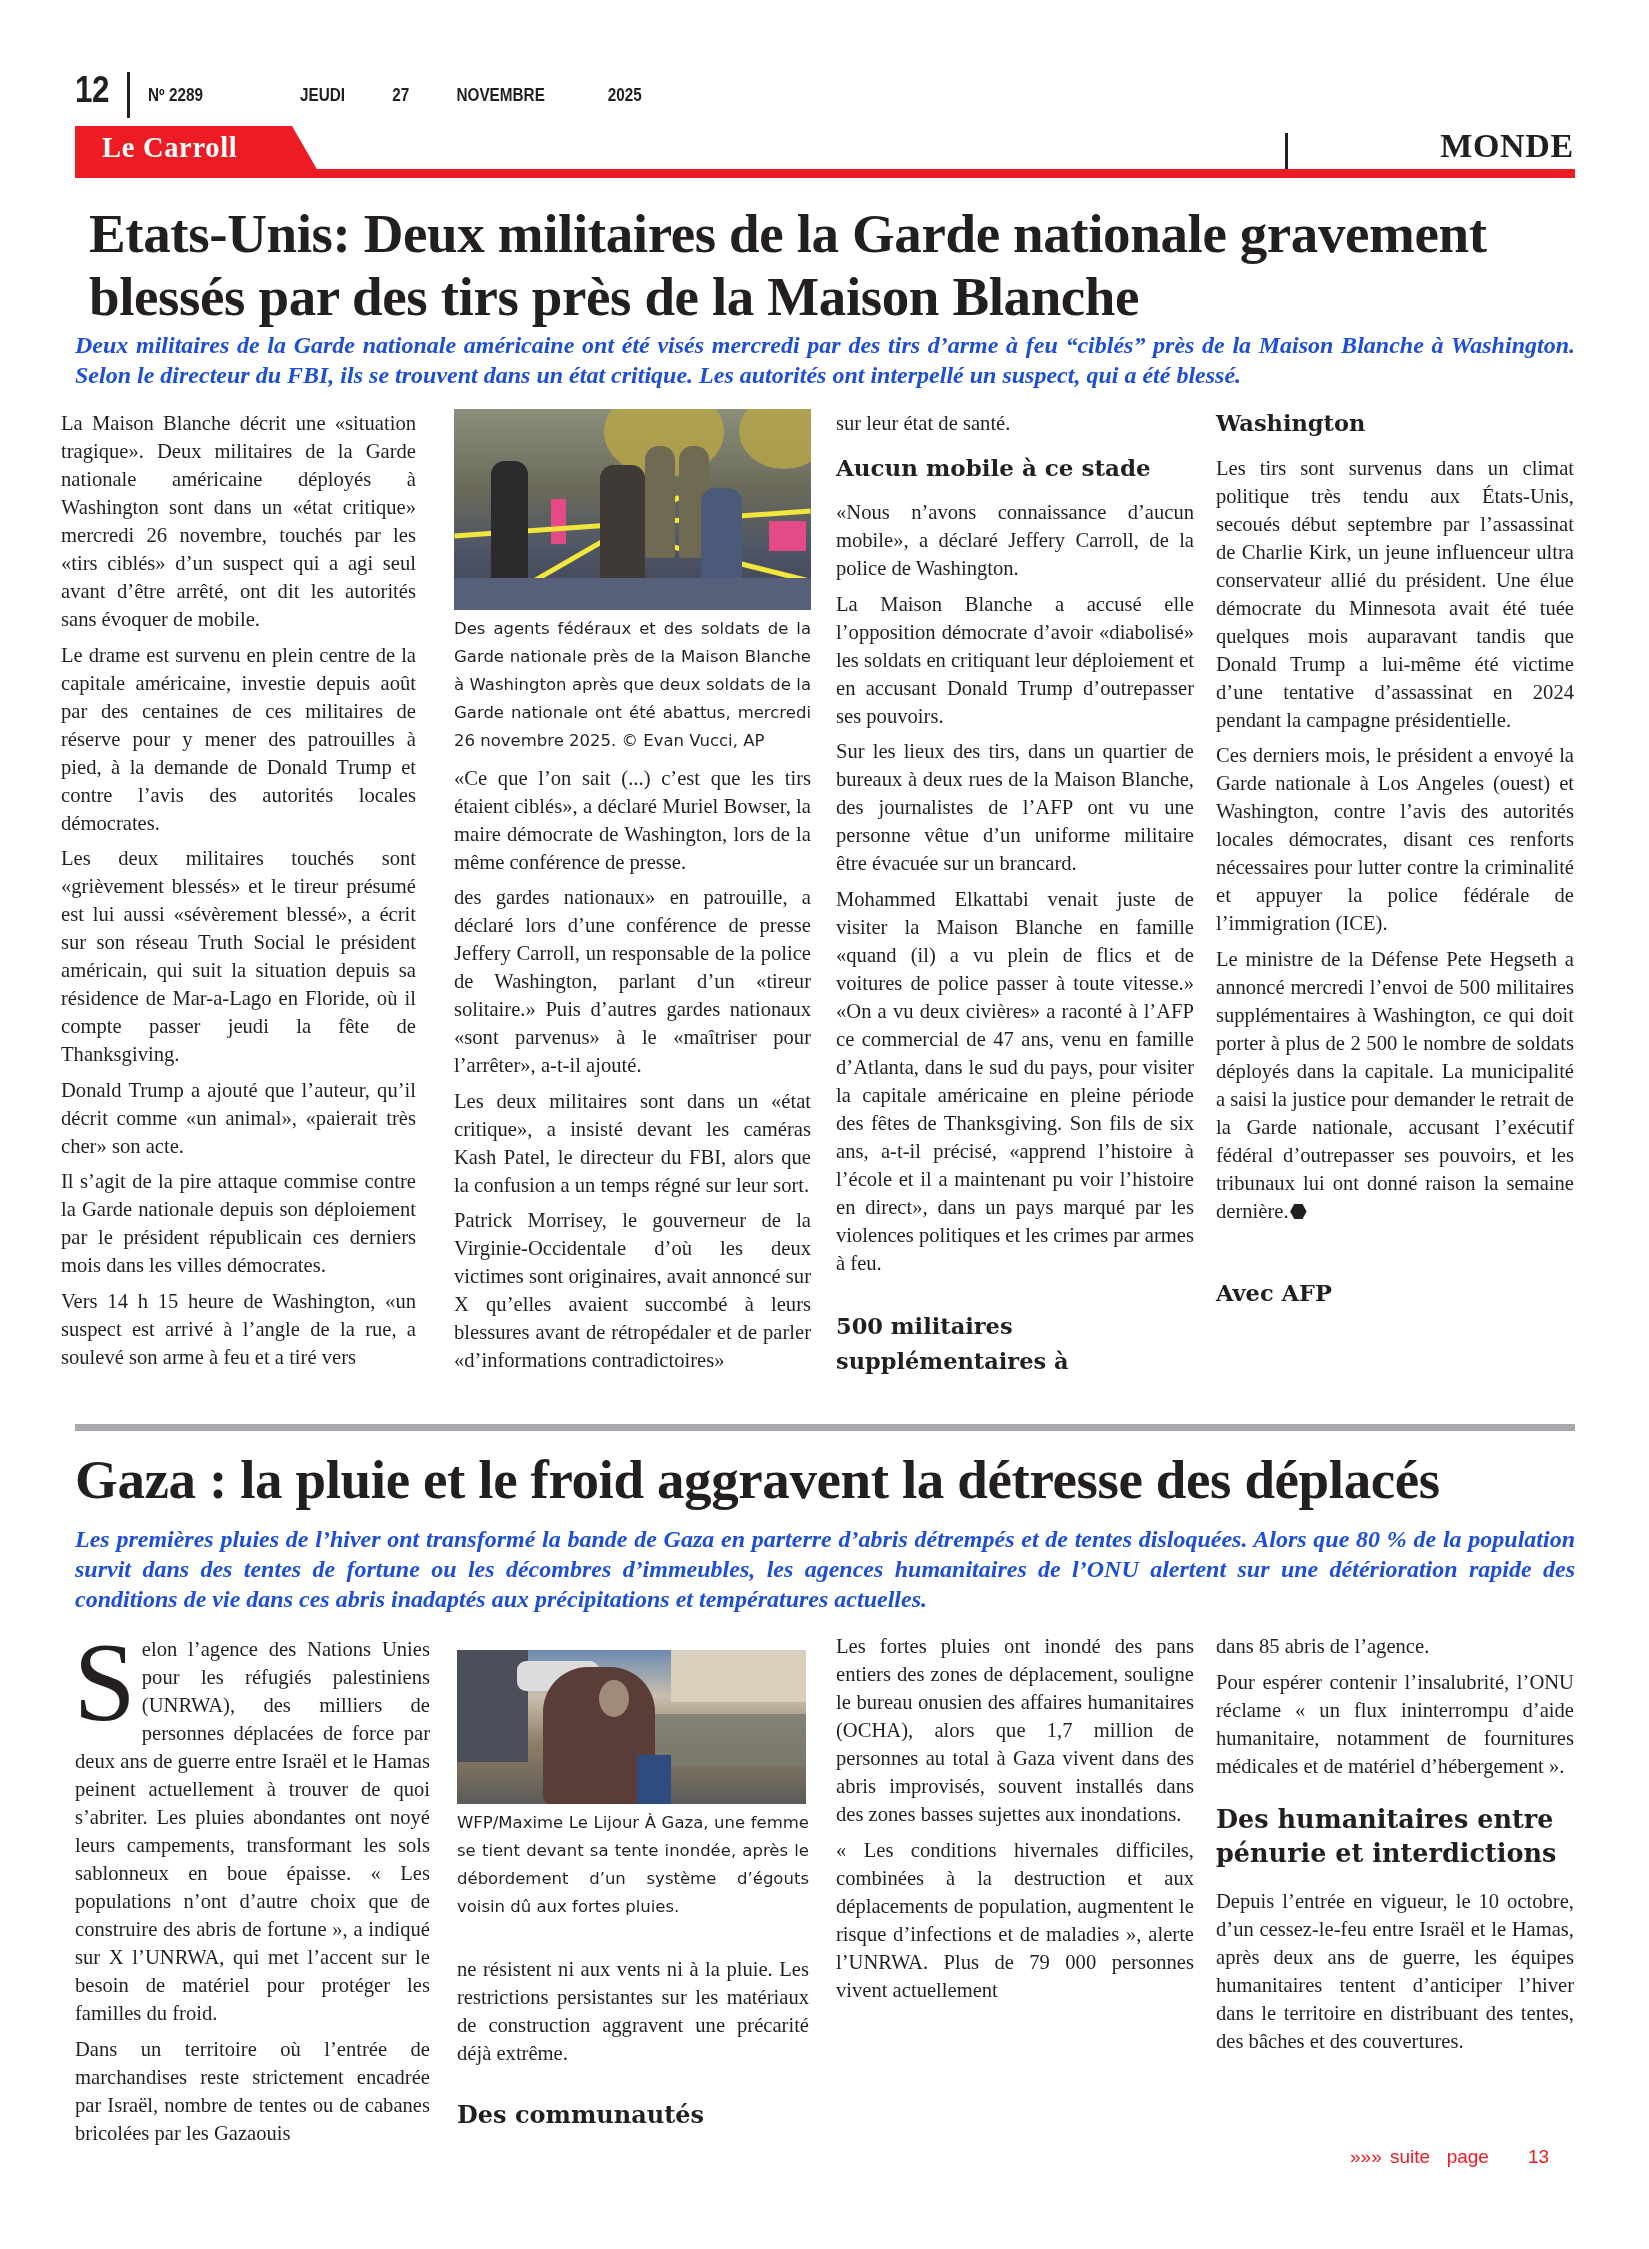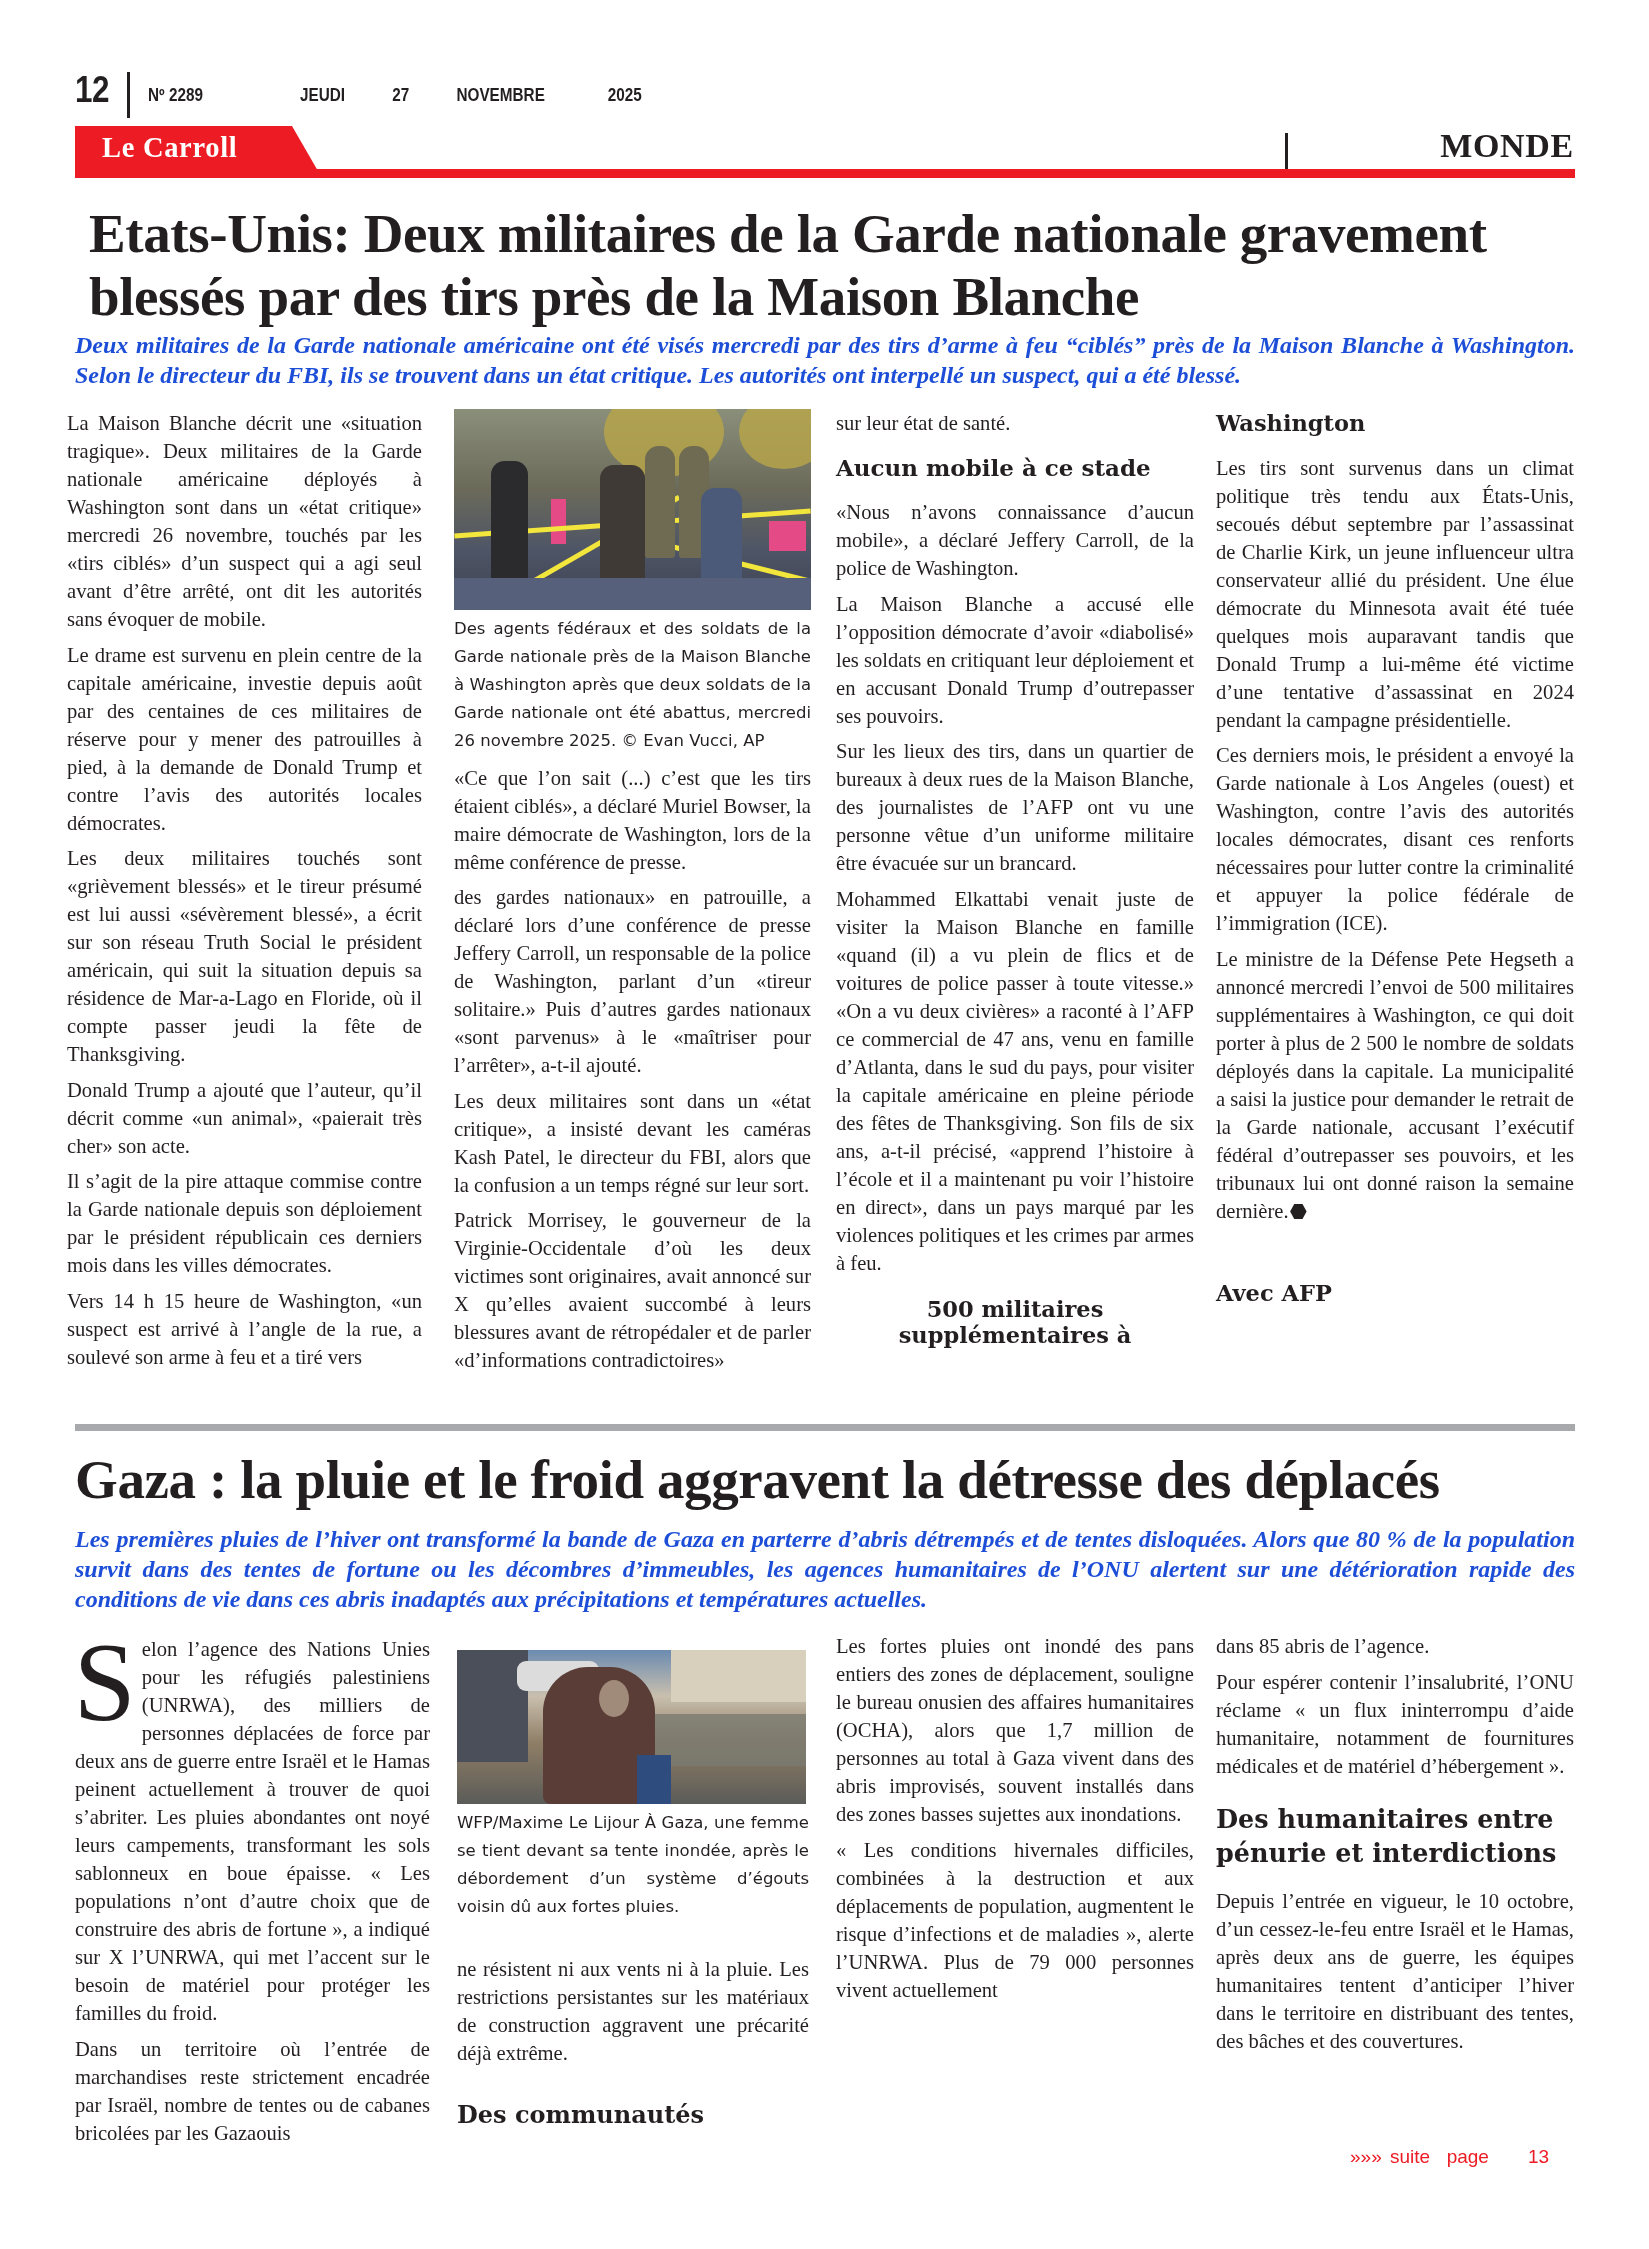--- a/index.html
+++ b/index.html
@@ -23,21 +23,21 @@
   .title { font-family:"Liberation Serif", serif; font-weight:bold; color:#231f20; letter-spacing:-0.4px; }
   #a1-title { left:73px; top:186px; width:1507px; font-size:55px; line-height:63px; }
   .deck { font-family:"Liberation Serif", serif; font-style:italic; font-weight:bold; color:#1d4ed8; font-size:24px; line-height:30px; text-align:justify; }
   #a1-deck { left:75px; top:330px; width:1500px; }
 
   .col { position:absolute; font-family:"Liberation Serif", "DejaVu Serif", serif; font-size:20.6px; line-height:28px; color:#231f20; text-align:justify; hyphens:none; }
   .col p { margin:0 0 7.5px 0; }
   .sub { font-family:"DejaVu Serif", serif; font-weight:bold; font-size:23px; line-height:28px; margin:16.5px 0 16.5px 0; color:#231f20; text-align:left; }
   .caption { font-family:"DejaVu Sans", sans-serif; font-size:16.5px; line-height:28px; color:#231f20; text-align:justify; }
 
-  #a1-c1 { left:67px; top:409px; width:355px; }
+  #a1-c1 { left:61px; top:409px; width:355px; }
   #a1-c2 { left:454px; top:409px; width:357px; }
   #a1-c3 { left:836px; top:409px; width:358px; }
   #a1-c4 { left:1216px; top:409px; width:358px; }
 
   .photo { width:357px; height:201px; position:relative; overflow:hidden; }
   #photo1 { background:linear-gradient(180deg,#8a8f7a 0%,#6b6a5a 40%,#4e5566 70%,#3c4150 100%); }
   #photo1 .tape { position:absolute; height:4.5px; background:#f2e53b; }
   #photo1 .fig { position:absolute; background:#2b2b2e; border-radius:13.5px 13.5px 3px 3px; }
   #photo1 .tree { position:absolute; background:#b9a648; border-radius:50%; opacity:0.8; }
   #photo1 .pink { position:absolute; background:#e44a86; }
@@ -114,21 +114,21 @@
   <p>Patrick Morrisey, le gouverneur de la Virginie-Occidentale d’où les deux victimes sont originaires, avait annoncé sur X qu’elles avaient succombé à leurs blessures avant de rétropédaler et de parler «d’informations contradictoires»</p>
 </div>
 
 <div id="a1-c3" class="col">
   <p>sur leur état de santé.</p>
   <div class="sub">Aucun mobile à ce stade</div>
   <p>«Nous n’avons connaissance d’aucun mobile», a déclaré Jeffery Carroll, de la police de Washington.</p>
   <p>La Maison Blanche a accusé elle l’opposition démocrate d’avoir «diabolisé» les soldats en critiquant leur déploiement et en accusant Donald Trump d’outrepasser ses pouvoirs.</p>
   <p>Sur les lieux des tirs, dans un quartier de bureaux à deux rues de la Maison Blanche, des journalistes de l’AFP ont vu une personne vêtue d’un uniforme militaire être évacuée sur un brancard.</p>
   <p>Mohammed Elkattabi venait juste de visiter la Maison Blanche en famille «quand (il) a vu plein de flics et de voitures de police passer à toute vitesse.» «On a vu deux civières» a raconté à l’AFP ce commercial de 47 ans, venu en famille d’Atlanta, dans le sud du pays, pour visiter la capitale américaine en pleine période des fêtes de Thanksgiving. Son fils de six ans, a-t-il précisé, «apprend l’histoire à l’école et il a maintenant pu voir l’histoire en direct», dans un pays marqué par les violences politiques et les crimes par armes à feu.</p>
-  <div class="sub" style="margin-top:19px;font-size:22.5px;line-height:26px;text-align:center;">500 militaires supplémentaires à</div>
+  <div class="sub" style="margin-top:32px;font-size:22.5px;line-height:35px;">500 militaires supplémentaires à</div>
 </div>
 
 <div id="a1-c4" class="col">
   <div class="sub" style="margin-top:0;font-size:22.5px;">Washington</div>
   <p>Les tirs sont survenus dans un climat politique très tendu aux États-Unis, secoués début septembre par l’assassinat de Charlie Kirk, un jeune influenceur ultra conservateur allié du président. Une élue démocrate du Minnesota avait été tuée quelques mois auparavant tandis que Donald Trump a lui-même été victime d’une tentative d’assassinat en 2024 pendant la campagne présidentielle.</p>
   <p>Ces derniers mois, le président a envoyé la Garde nationale à Los Angeles (ouest) et Washington, contre l’avis des autorités locales démocrates, disant ces renforts nécessaires pour lutter contre la criminalité et appuyer la police fédérale de l’immigration (ICE).</p>
   <p><span>Le ministre de la Défense Pete Hegseth a annoncé mercredi l’envoi de 500 militaires supplémentaires à Washington, ce qui doit porter à plus de 2 500 le nombre de soldats déployés dans la capitale. La municipalité a saisi la justice pour demander le retrait de la Garde nationale, accusant l’exécutif fédéral d’outrepasser ses pouvoirs, et les tribunaux lui ont donné raison la semaine dernière.</span><span class="hex"></span></p>
   <div class="sub" style="margin-top:54px;font-size:22.5px;">Avec AFP</div>
 </div>
 

